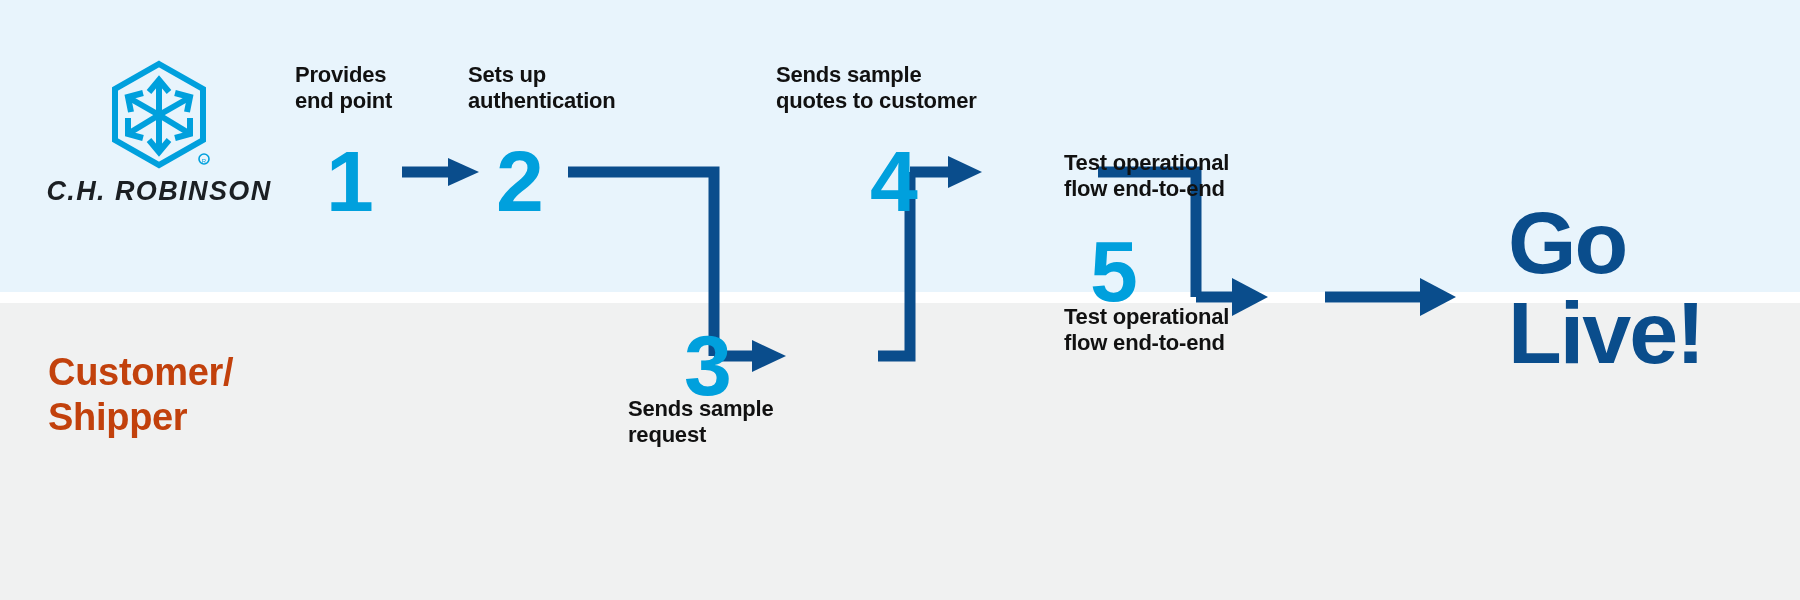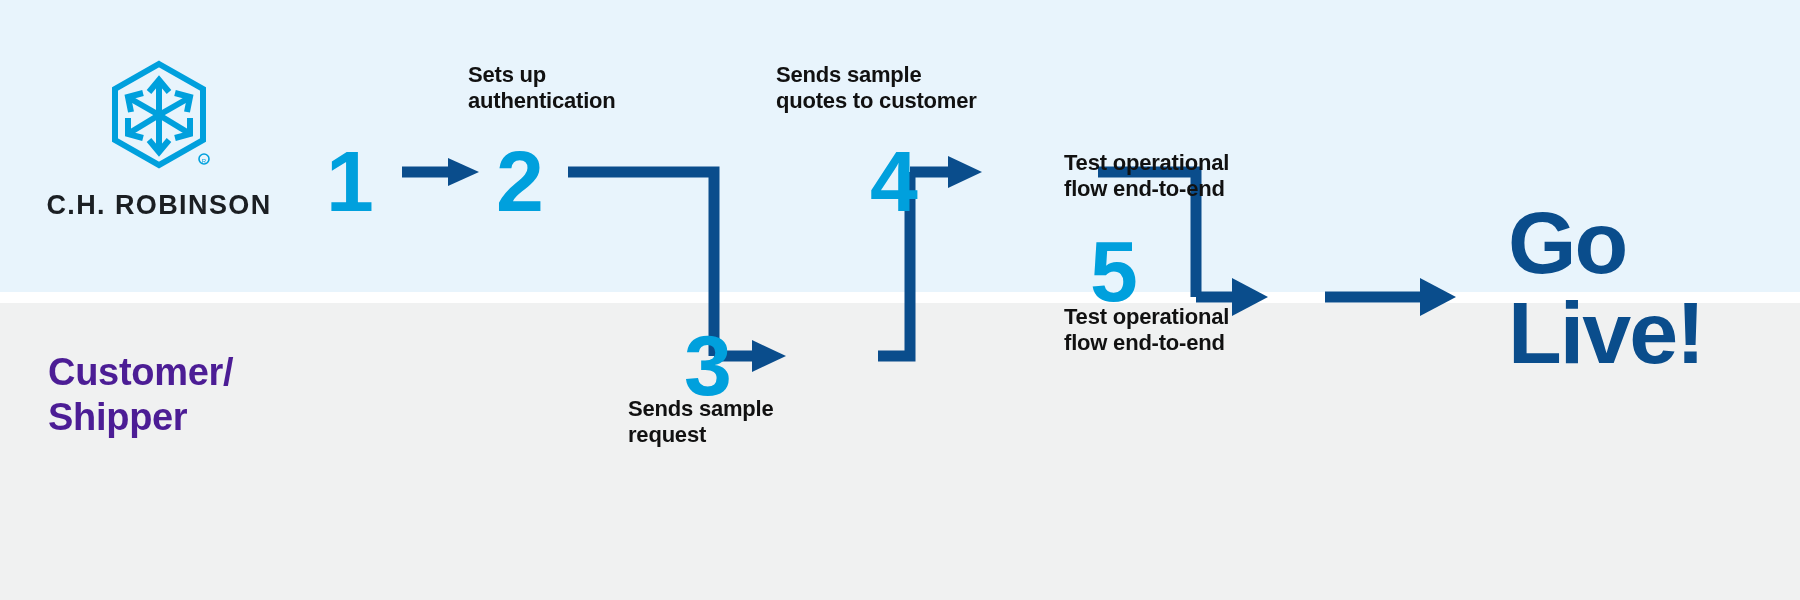--- a/index.html
+++ b/index.html
@@ -39,39 +39,39 @@
     left: 44px;
     top: 60px;
     width: 230px;
     text-align: center;
   }
   .logo-mark {
     display: block;
     margin: 0 auto;
   }
   .logo-word {
-    margin-top: 14px;
     font-size: 27px;
     font-weight: bold;
     letter-spacing: 1.4px;
     color: #1b1f23;
     line-height: 1;
     white-space: nowrap;
+    font-style: italic;
   }
 
   
   .lane-label {
     position: absolute;
     left: 48px;
     top: 350px;
     width: 300px;
     font-size: 38px;
     font-weight: bold;
     line-height: 1.18;
-    color: #4c1d95;
+    color: #c2410c;
     letter-spacing: -0.3px;
   }
 
   
   .caption {
     position: absolute;
     font-size: 22px;
     font-weight: bold;
     line-height: 1.2;
     color: #111111;
@@ -179,20 +179,22 @@
       <line x1="1196" y1="297" x2="1232" y2="297" stroke="#0a4d8c" stroke-width="11"></line>
       <polygon points="1232,278 1268,297 1232,316" fill="#0a4d8c"></polygon>
     </g>
 
     <g>
       <line x1="1325" y1="297" x2="1420" y2="297" stroke="#0a4d8c" stroke-width="11"></line>
       <polygon points="1420,278 1456,297 1420,316" fill="#0a4d8c"></polygon>
     </g>
   </svg>
 
+  <div class="caption" style="left:295px; top:62px; width:170px;">Provides
+end point</div>
   <div class="numeral" style="left:326px; top:138px;">1</div>
 
   <div class="caption" style="left:468px; top:62px; width:230px;">Sets up
 authentication</div>
   <div class="numeral" style="left:496px; top:138px;">2</div>
 
   <div class="numeral" style="left:684px; top:322px;">3</div>
   <div class="caption" style="left:628px; top:396px; width:230px;">Sends sample
 request</div>
 

